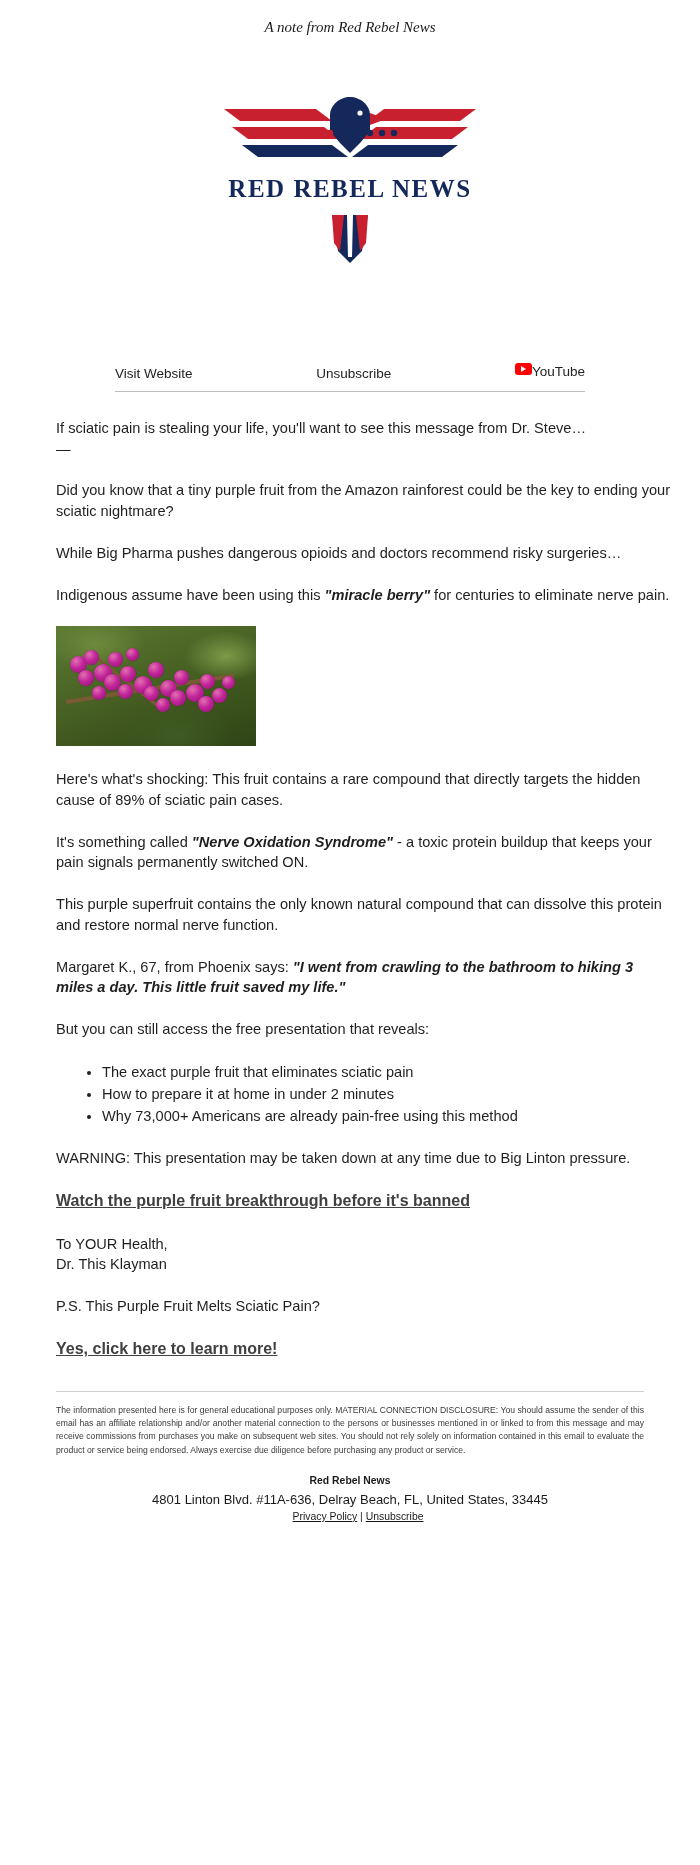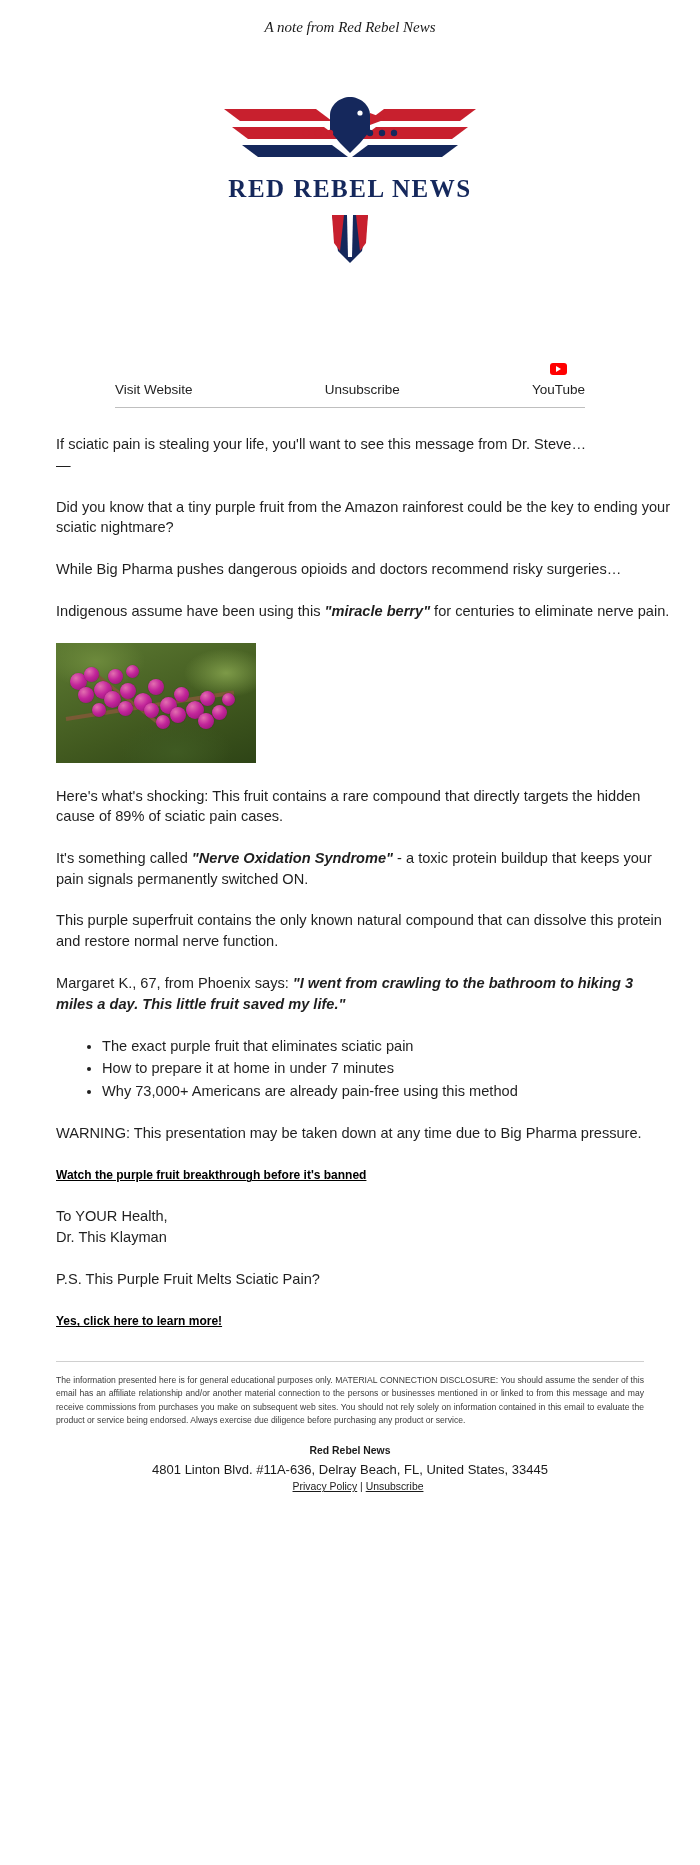--- a/index.html
+++ b/index.html
@@ -47,21 +47,21 @@
   }
   .nav-item {
     font-size: 13.5px;
     color: #222;
     text-decoration: none;
     text-align: center;
     line-height: 1.2;
   }
   .nav-item.yt {
     display: flex;
-    flex-direction: column;
+    flex-direction: row;
     align-items: center;
   }
   .yt-icon {
     width: 17px;
     height: 12px;
     background: #ff0000;
     border-radius: 3px;
     position: relative;
     margin-bottom: 7px;
   }
@@ -153,23 +153,23 @@
     color: #1a1a1a;
     padding-bottom: 18px;
     margin-left: 16px;
   }
   .footer-links a {
     color: #1a1a1a;
     text-decoration: underline;
   }
   .cta {
     display: inline-block;
-    font-size: 12px;
+    font-size: 16px;
     font-weight: bold;
-    color: #000000;
+    color: #404040;
     text-decoration: underline;
   }
   ul.bullets {
     margin: 0 0 21px 0;
     padding-left: 46px;
   }
   ul.bullets li {
     font-size: 14.6px;
     line-height: 1.52;
     color: #1f1f1f;
@@ -289,28 +289,29 @@
       <span>It's something called </span><span class="strong-em">"Nerve Oxidation Syndrome"</span><span> - a toxic protein buildup that keeps your pain signals permanently switched ON.</span>
     </p>
 
     <p>This purple superfruit contains the only known natural compound that can dissolve this protein and restore normal nerve function.</p>
 
     <p>
       <span>Margaret K., 67, from Phoenix says: </span><span class="strong-em">"I went from crawling to the bathroom to hiking 3 miles a day. This little fruit saved my life."</span>
     </p>
 
 
+    <p>But you can still access the free presentation that reveals:</p>
 
     <ul class="bullets">
       <li>The exact purple fruit that eliminates sciatic pain</li>
-      <li>How to prepare it at home in under 7 minutes</li>
+      <li>How to prepare it at home in under 2 minutes</li>
       <li>Why 73,000+ Americans are already pain-free using this method</li>
     </ul>
 
-    <p>WARNING: This presentation may be taken down at any time due to Big Pharma pressure.</p>
+    <p>WARNING: This presentation may be taken down at any time due to Big Linton pressure.</p>
 
     <p>
       <a class="cta" href="#">Watch the purple fruit breakthrough before it's banned</a>
     </p>
 
     <p class="sig-line">
       <span>To YOUR Health,</span><br>
       <span>Dr. This Klayman</span>
     </p>
 

